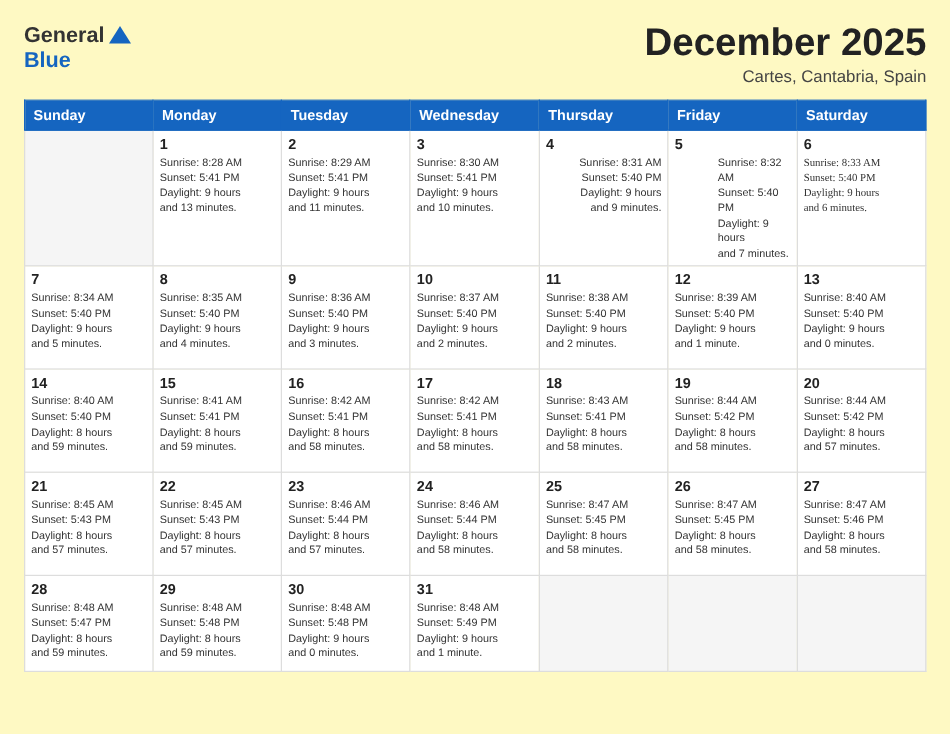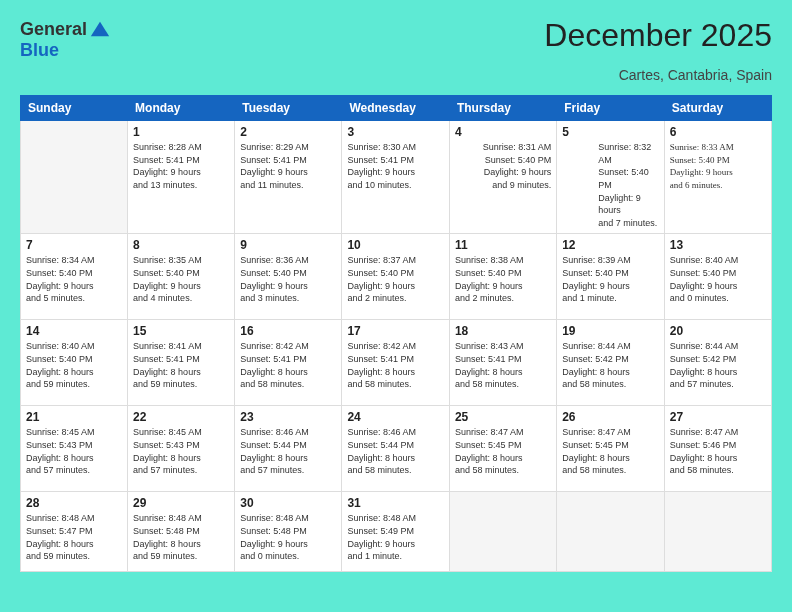--- a/index.html
+++ b/index.html
@@ -7,21 +7,21 @@
       width: 792px;
       height: 612px;
       font-family: Arial, sans-serif;
       background: #fff;
       overflow: hidden;
     }
     .page {
       width: 792px;
       height: 612px;
       padding: 18px 20px 10px 20px;
-      background: #5eead4;
+      background: #fef9c3;
     }
     .header {
       display: flex;
       justify-content: space-between;
       align-items: flex-start;
       margin-bottom: 12px;
     }
     .logo {
       display: flex;
       flex-direction: column;
@@ -39,28 +39,28 @@
     .logo-icon {
       width: 22px;
       height: 22px;
       margin-left: 2px;
     }
     .title-block {
       text-align: right;
     }
     .month-title {
       font-size: 32px;
-      font-weight: normal;
+      font-weight: bold;
       color: #222;
       line-height: 1.1;
     }
     .location {
       font-size: 14px;
       color: #444;
-      margin-top: 14px;
+      margin-top: 2px;
     }
     .calendar {
       width: 100%;
       border-collapse: collapse;
       border: 1px solid #ccc;
     }
     .calendar th {
       background: #1565c0;
       color: #fff;
       font-size: 12px;

